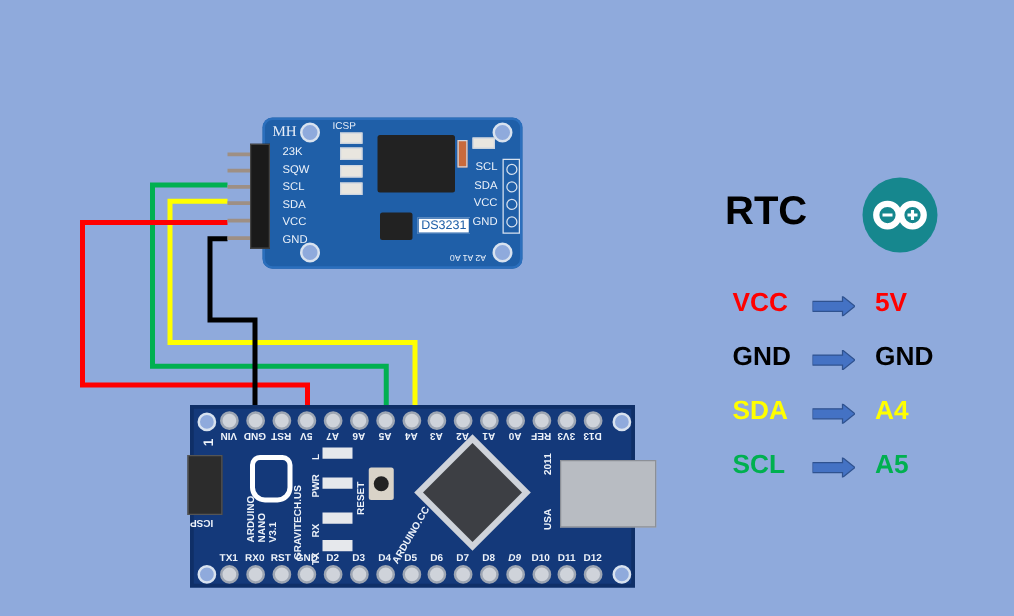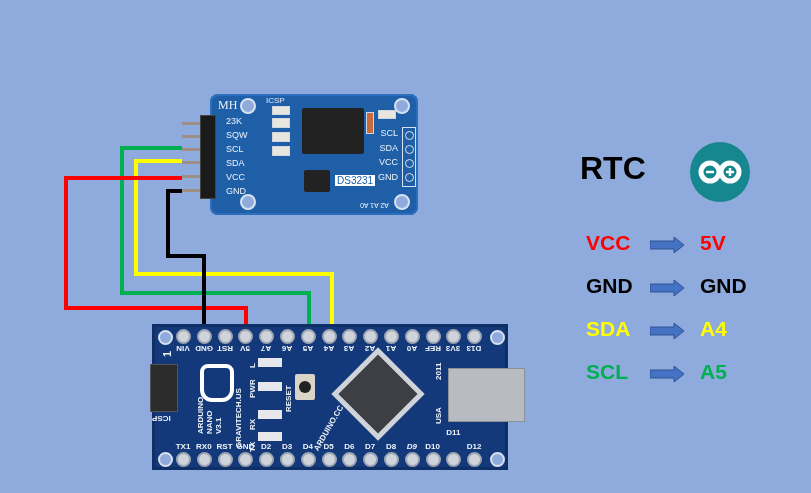--- a/index.html
+++ b/index.html
@@ -167,21 +167,21 @@
       <div class="abs nano-bot-label" style="left: 186.4px; top: 118px;">D6</div>
       <div class="abs nano-pad" style="left: 211.2px; top: 128px;"></div>
       <div class="abs nano-bot-label" style="left: 207.2px; top: 118px;">D7</div>
       <div class="abs nano-pad" style="left: 232px; top: 128px;"></div>
       <div class="abs nano-bot-label" style="left: 228px; top: 118px;">D8</div>
       <div class="abs nano-pad" style="left: 252.8px; top: 128px;"></div>
       <div class="abs nano-bot-label" style="left: 248.8px; top: 118px; font-style: italic;">D9</div>
       <div class="abs nano-pad" style="left: 273.6px; top: 128px;"></div>
       <div class="abs nano-bot-label" style="left: 269.6px; top: 118px;">D10</div>
       <div class="abs nano-pad" style="left: 294.4px; top: 128px;"></div>
-      <div class="abs nano-bot-label" style="left: 290.4px; top: 104px;">D11</div>
+      <div class="abs nano-bot-label" style="left: 290.4px; top: 118px;">D11</div>
       <div class="abs nano-pad" style="left: 315.2px; top: 128px;"></div>
       <div class="abs nano-bot-label" style="left: 311.2px; top: 118px;">D12</div>
     </div>
 
   <div class="abs icsp"></div>
   <div class="abs" style="left:0;top:90px;color:#eef3fa;font-size:8px;font-weight:bold;transform:rotate(180deg)">ICSP</div>
   <div class="abs" style="left:12px;top:24px;color:#eef3fa;font-size:11px;font-weight:bold;transform:rotate(-90deg)">1</div>
 
   <div class="abs" style="left:48px;top:40px;width:26px;height:30px;border:4px solid #fff;border-radius:8px 8px 12px 12px"></div>
   <div class="abs rot-text" style="left:44px;top:110px">

